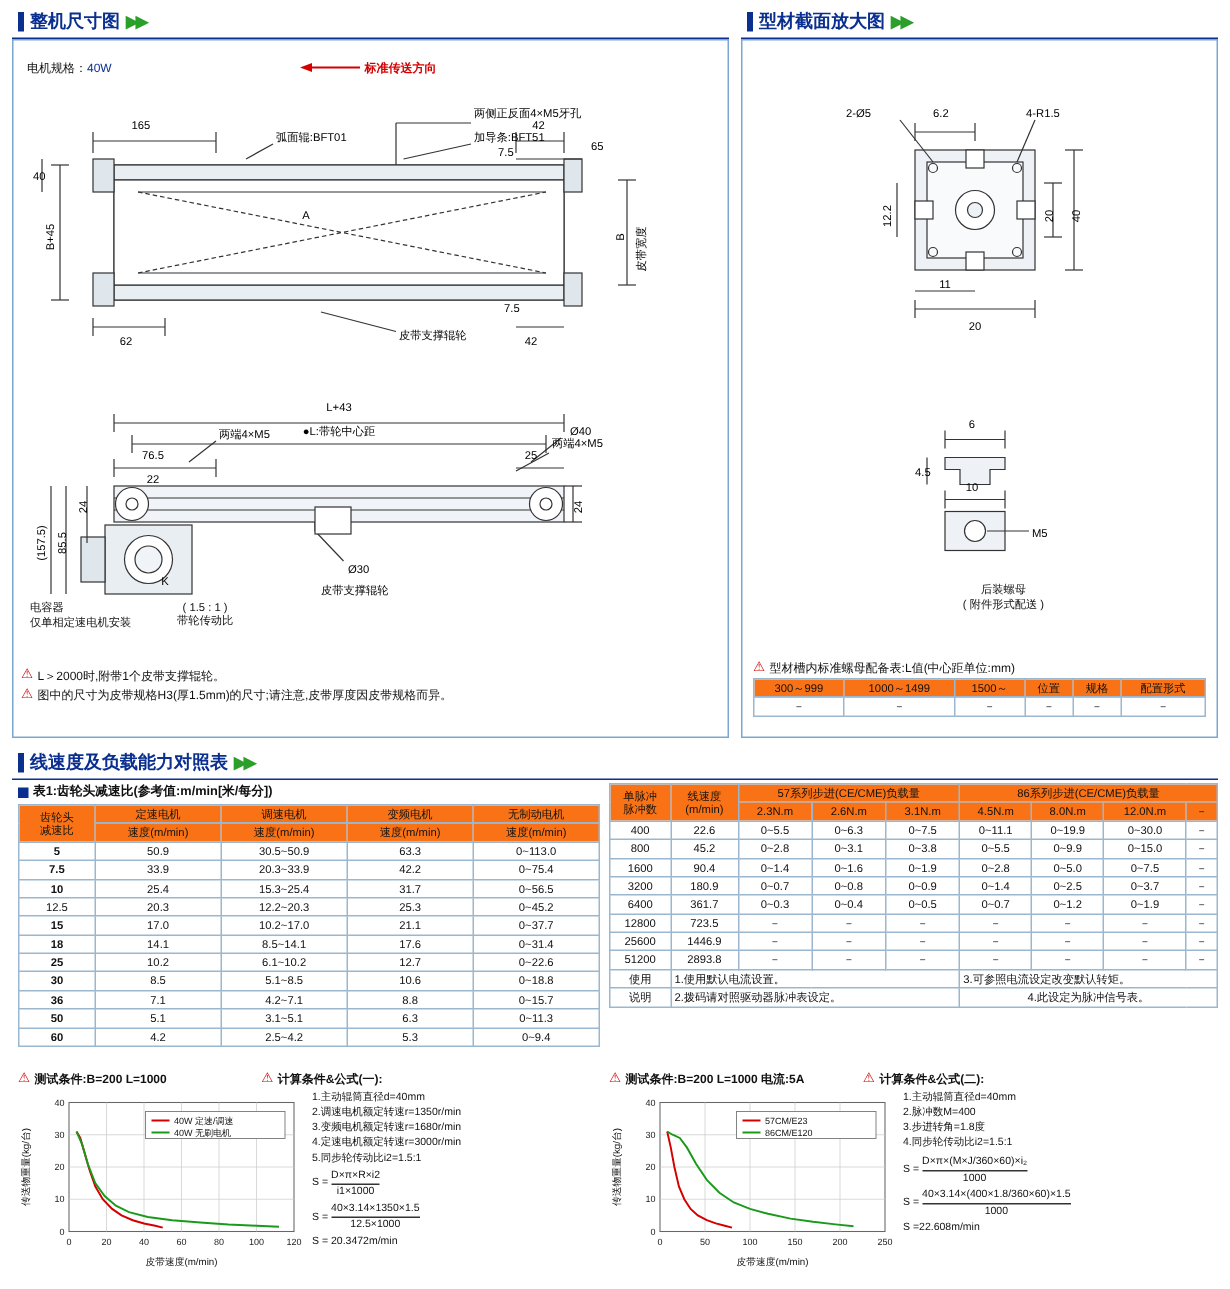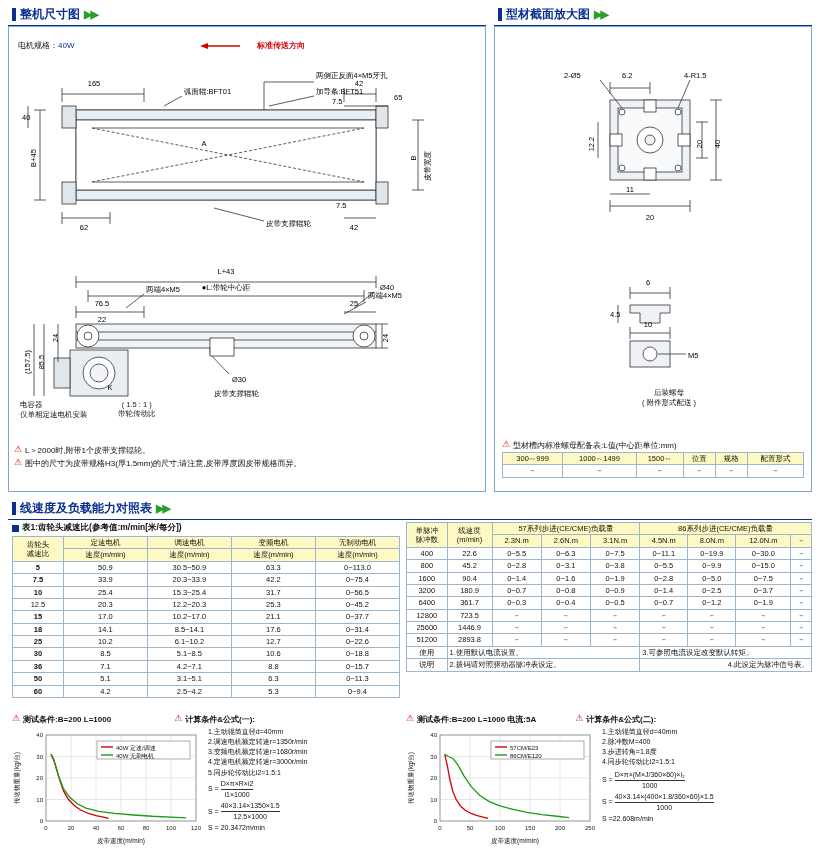--- a/index.html
+++ b/index.html
@@ -24,21 +24,21 @@
   .panel { position: absolute; }
   .frame { border: 1px solid #7aa7d0; }
   .red { color: #d40000; }
   .blue { color:#0a2f8f; }
   .small { font-size: 8px; }
   table.grid { border-collapse: collapse; }
   table.grid th, table.grid td {
     border: 1px solid #9bb7cf; padding: 1px 2px; text-align:center;
     font-size: 7.5px; line-height: 1.25; white-space: nowrap;
   }
-  table.grid th { background:#fef9c3; font-weight: normal; }
+  table.grid th { background:#f97316; font-weight: normal; }
   .tbl-cap { display:flex; align-items:center; gap:3px; font-size:8.5px; font-weight:bold; margin-bottom:2px;}
   .tbl-cap .sq { width:7px;height:7px;background:#0a2f8f;display:inline-block;}
   .warn { display:flex; gap:3px; align-items:flex-start; font-size:8px; margin-top:2px; }
   .warn .tri { color:#d40000; font-size:9px; line-height:1; }
   .dim-text { font-size:7.5px; }
   svg { display:block; }
 </style>
 </head>
 <body>
 
@@ -50,21 +50,21 @@
   </div>
   <div class="hr-blue"></div>
 </div>
 
 <div class="panel frame" style="left:8px; top:26px; width:478px; height:466px;"></div>
 
 <div class="panel" style="left:18px; top:40px;">
   <span class="small">电机规格：</span><span class="small blue">40W</span>
 </div>
 
-<div class="panel" style="left:200px; top:40px; display:flex; align-items:flex-end; gap:17px;">
+<div class="panel" style="left:200px; top:40px; display:flex; align-items:flex-start; gap:3px;">
   <svg width="40" height="10">
       <line x1="4" y1="5" x2="40" y2="5" stroke="#d40000" stroke-width="1.4"></line>
       <polygon points="0,5 8,2 8,8" fill="#d40000"></polygon>
     </svg>
   <span class="small red" style="font-weight:bold">标准传送方向</span>
 </div>
 
 <svg class="panel" style="left:14px; top:58px;" width="470" height="210">
   <g stroke="#333" fill="none" stroke-width="0.8">
 
@@ -538,21 +538,21 @@
           <td>－</td>
         </tr>
         <tr>
           <td>使用</td>
           <td colspan="4" style="text-align:left">1.使用默认电流设置。</td>
           <td colspan="4" style="text-align:left">3.可参照电流设定改变默认转矩。</td>
         </tr>
         <tr>
           <td>说明</td>
           <td colspan="4" style="text-align:left">2.拨码请对照驱动器脉冲表设定。</td>
-          <td colspan="4" style="text-align:right">4.此设定为脉冲信号表。</td>
+          <td colspan="4" style="text-align:center">4.此设定为脉冲信号表。</td>
         </tr>
       </tbody>
     </table>
 </div>
 
 <div class="panel" style="left:12px; top:714px; width:388px; height:138px;">
   <div class="warn" style="margin:0 0 2px 0;">
     <span class="tri">⚠</span>
     <span style="font-weight:bold">测试条件:B=200  L=1000</span>
     <span style="margin-left:60px; display:flex; gap:3px;">

